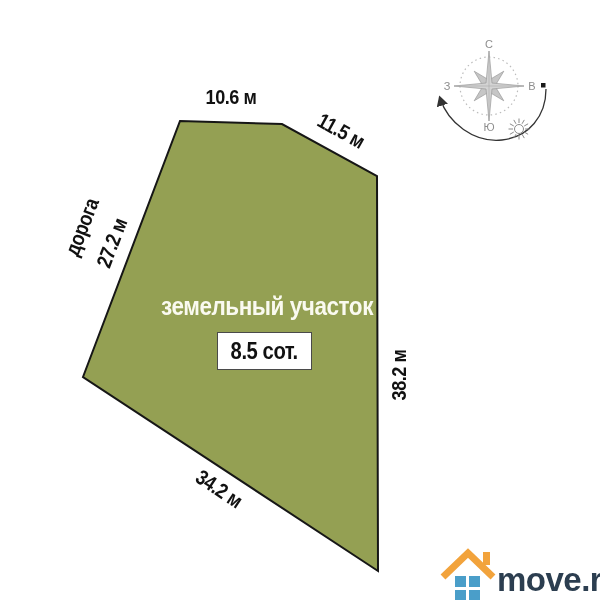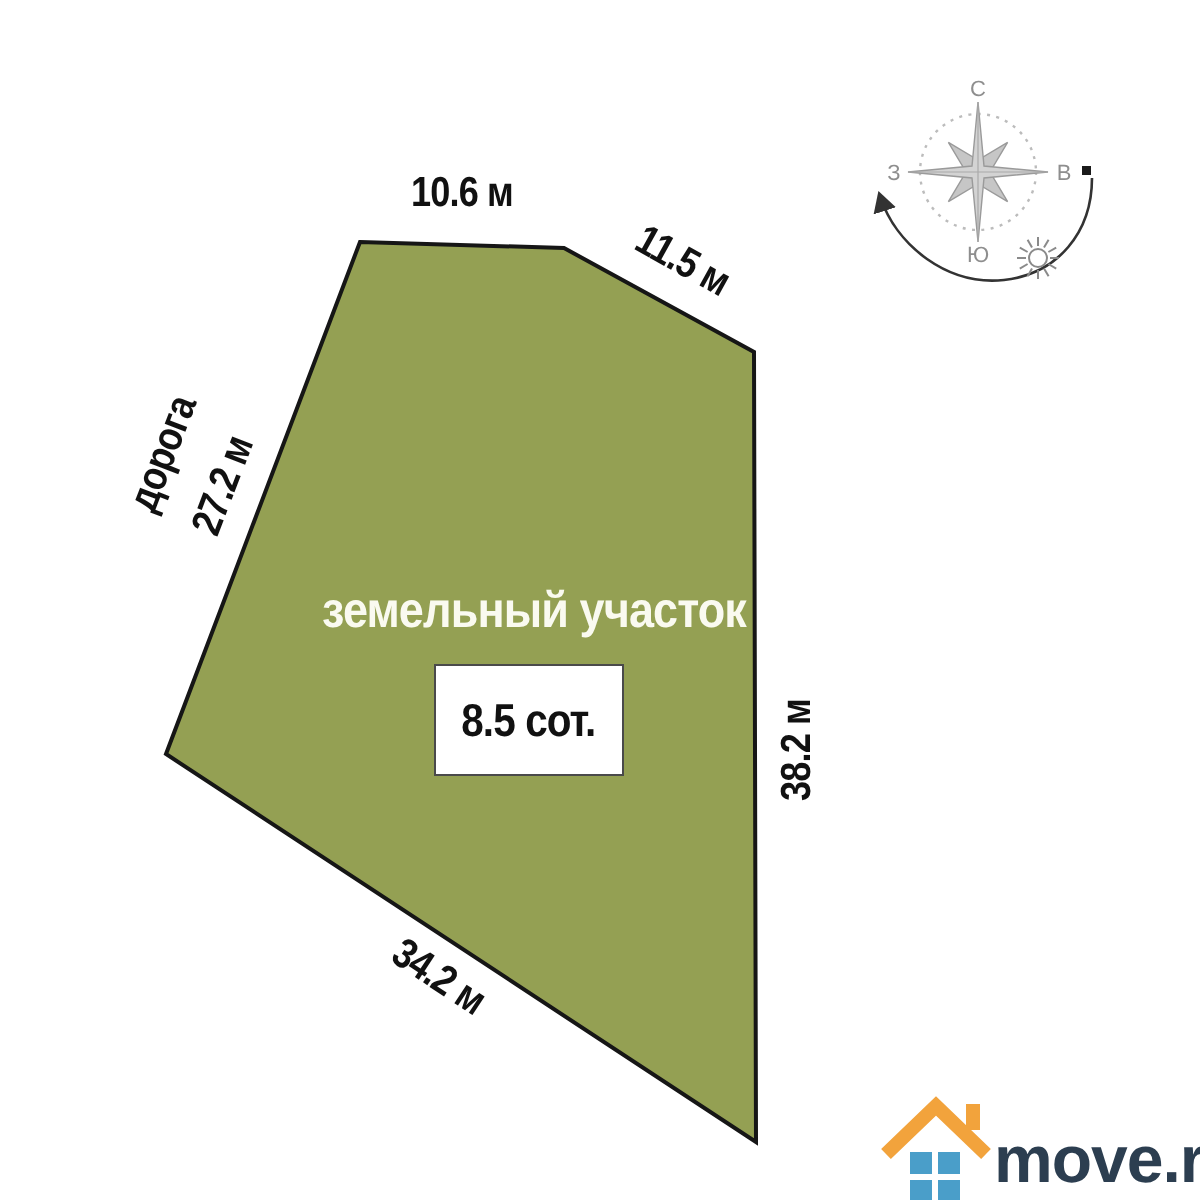--- a/index.html
+++ b/index.html
@@ -16,21 +16,21 @@
   .dim-topright {left:341px;top:131px;transform:translate(-50%,-50%) rotate(29deg) scaleX(0.86);}
   .dim-road     {left:82px; top:227px;transform:translate(-50%,-50%) rotate(-69deg) scaleX(0.86);}
   .dim-left     {left:112px;top:243px;transform:translate(-50%,-50%) rotate(-69deg) scaleX(0.86);}
   .dim-right    {left:399px;top:375px;transform:translate(-50%,-50%) rotate(-90deg) scaleX(0.86);}
   .dim-bottom   {left:219px;top:489px;transform:translate(-50%,-50%) rotate(33.5deg) scaleX(0.86);}
   .plot-label{
     position:absolute;left:267px;top:306px;transform:translate(-50%,-50%) scaleX(0.9);
     font-weight:700;font-size:25px;color:#fafaf0;white-space:nowrap;letter-spacing:-0.5px;
   }
   .area-box{
-    position:absolute;left:217px;top:332px;width:95px;height:56px;
+    position:absolute;left:217px;top:332px;width:95px;height:38px;
     background:#ffffff;border:1.5px solid #4a4a4a;box-sizing:border-box;
     display:flex;align-items:center;justify-content:center;
   }
   .area-box span{
     font-weight:700;font-size:23px;color:#111;letter-spacing:-0.5px;
     transform:scaleX(0.88);white-space:nowrap;
   }
   #compass{position:absolute;left:425px;top:15px;}
   #compass text{font-family:"Liberation Sans",sans-serif;font-size:11px;fill:#8e8e8e;}
   #logo{position:absolute;left:437px;top:544px;width:163px;height:56px;}

